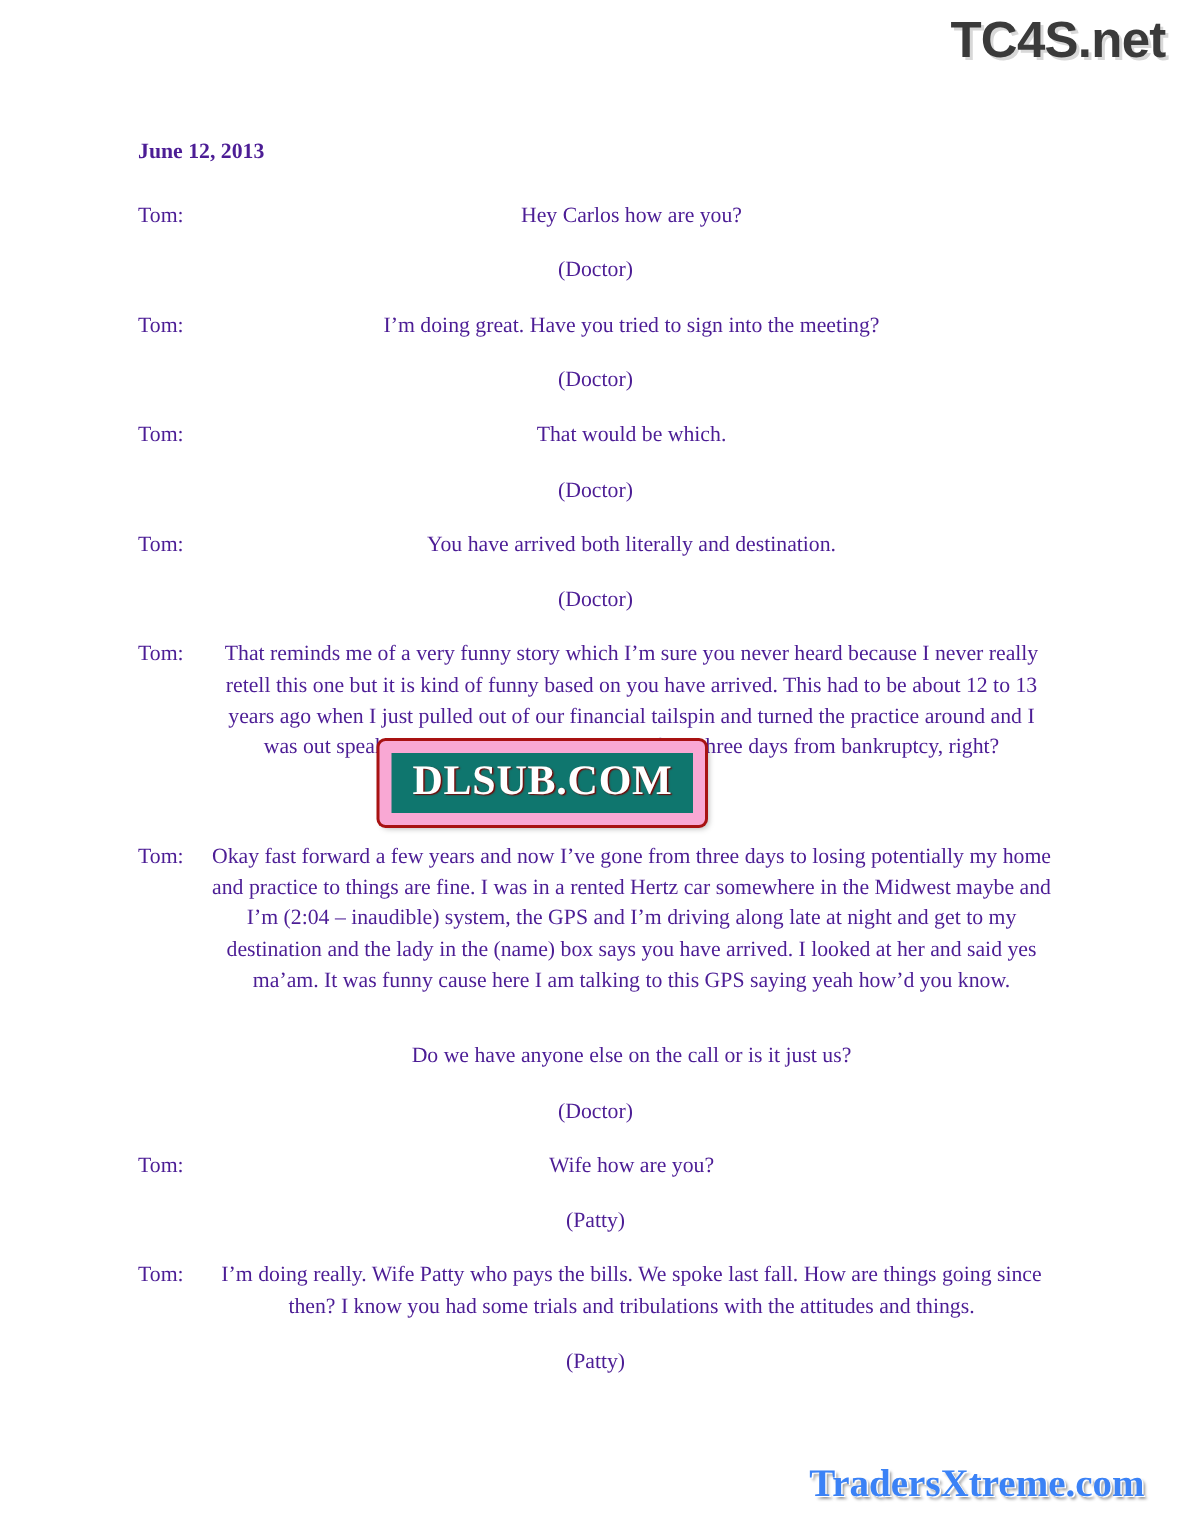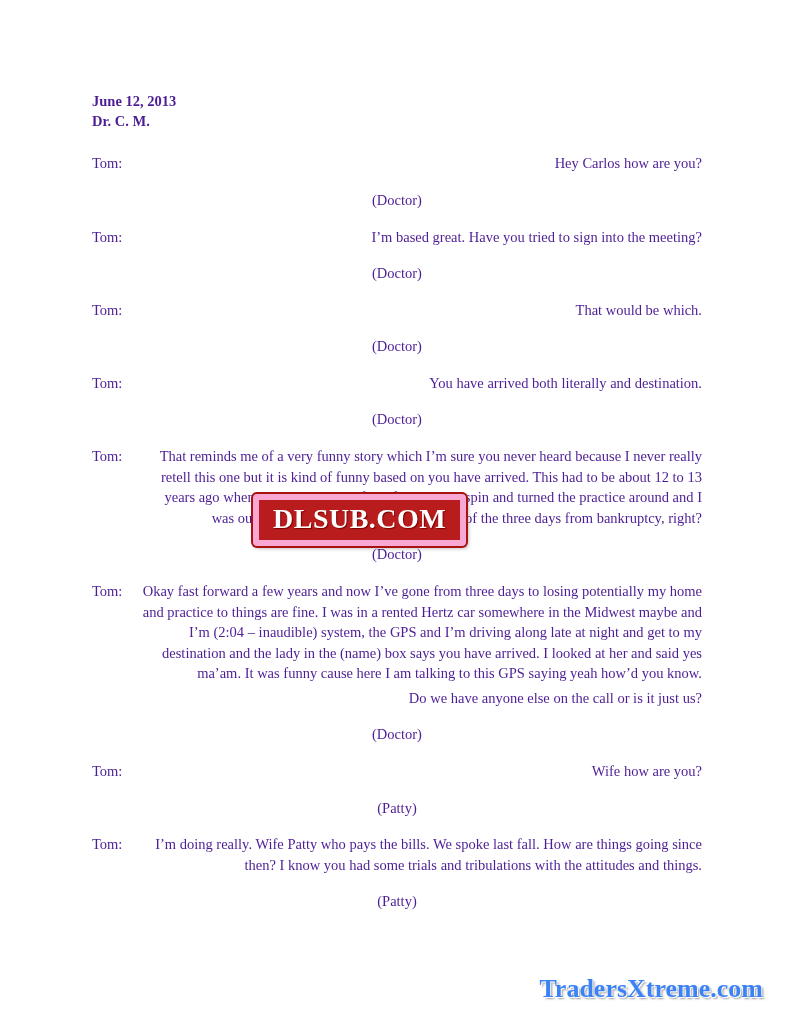--- a/index.html
+++ b/index.html
@@ -42,22 +42,22 @@
     font-size: 26px;
     color: #3b82f6;
     text-shadow: 1px 1px 0px #ffffff, 2px 2px 2px #999999;
   }
   
   .stamp {
     position: absolute;
     left: 253px;
     top: 494px;
     padding: 3px 14px 5px 14px;
-    background: #b91c1c;
-    border: 6px solid #f9a8d4;
+    background: #0f766e;
+    border: 8px solid #f9a8d4;
     box-shadow: 0 0 0 2px #a81212, 2px 2px 4px rgba(0,0,0,0.35);
     border-radius: 4px;
     font-family: "Liberation Serif", serif;
     font-weight: bold;
     font-size: 28px;
     color: #ffffff;
     letter-spacing: 0.5px;
     text-shadow: 1px 1px 1px #7a0000;
     z-index: 5;
   }
@@ -86,50 +86,50 @@
     display: block;
     text-align: center;
   }
   .spk {
     flex: 0 0 auto;
     width: 48px;
     white-space: nowrap;
   }
   .line-text {
     flex: 1 1 auto;
-    text-align: right;
+    text-align: center;
   }
   .para2 {
-    margin-top: 4px;
+    margin-top: 30px;
   }
 </style>
 </head>
 <body>
 
 <div class="page">
 
+  <div class="brand-top">TC4S.net</div>
 
   <div class="doc">
     <div class="header-block">
       <div>June 12, 2013</div>
-      <div>Dr. C. M.</div>
     </div>
 
     <div class="entry">
       <span class="spk">Tom:</span>
       <span class="line-text">Hey Carlos how are you?</span>
     </div>
 
     <div class="entry speaker-only">
       <span class="spk">(Doctor)</span>
     </div>
 
     <div class="entry">
       <span class="spk">Tom:</span>
-      <span class="line-text">I’m based great. Have you tried to sign into the meeting?</span>
+      <span class="line-text">I’m doing great. Have you tried to sign into the meeting?</span>
     </div>
 
     <div class="entry speaker-only">
       <span class="spk">(Doctor)</span>
     </div>
 
     <div class="entry">
       <span class="spk">Tom:</span>
       <span class="line-text">That would be which.</span>
     </div>

